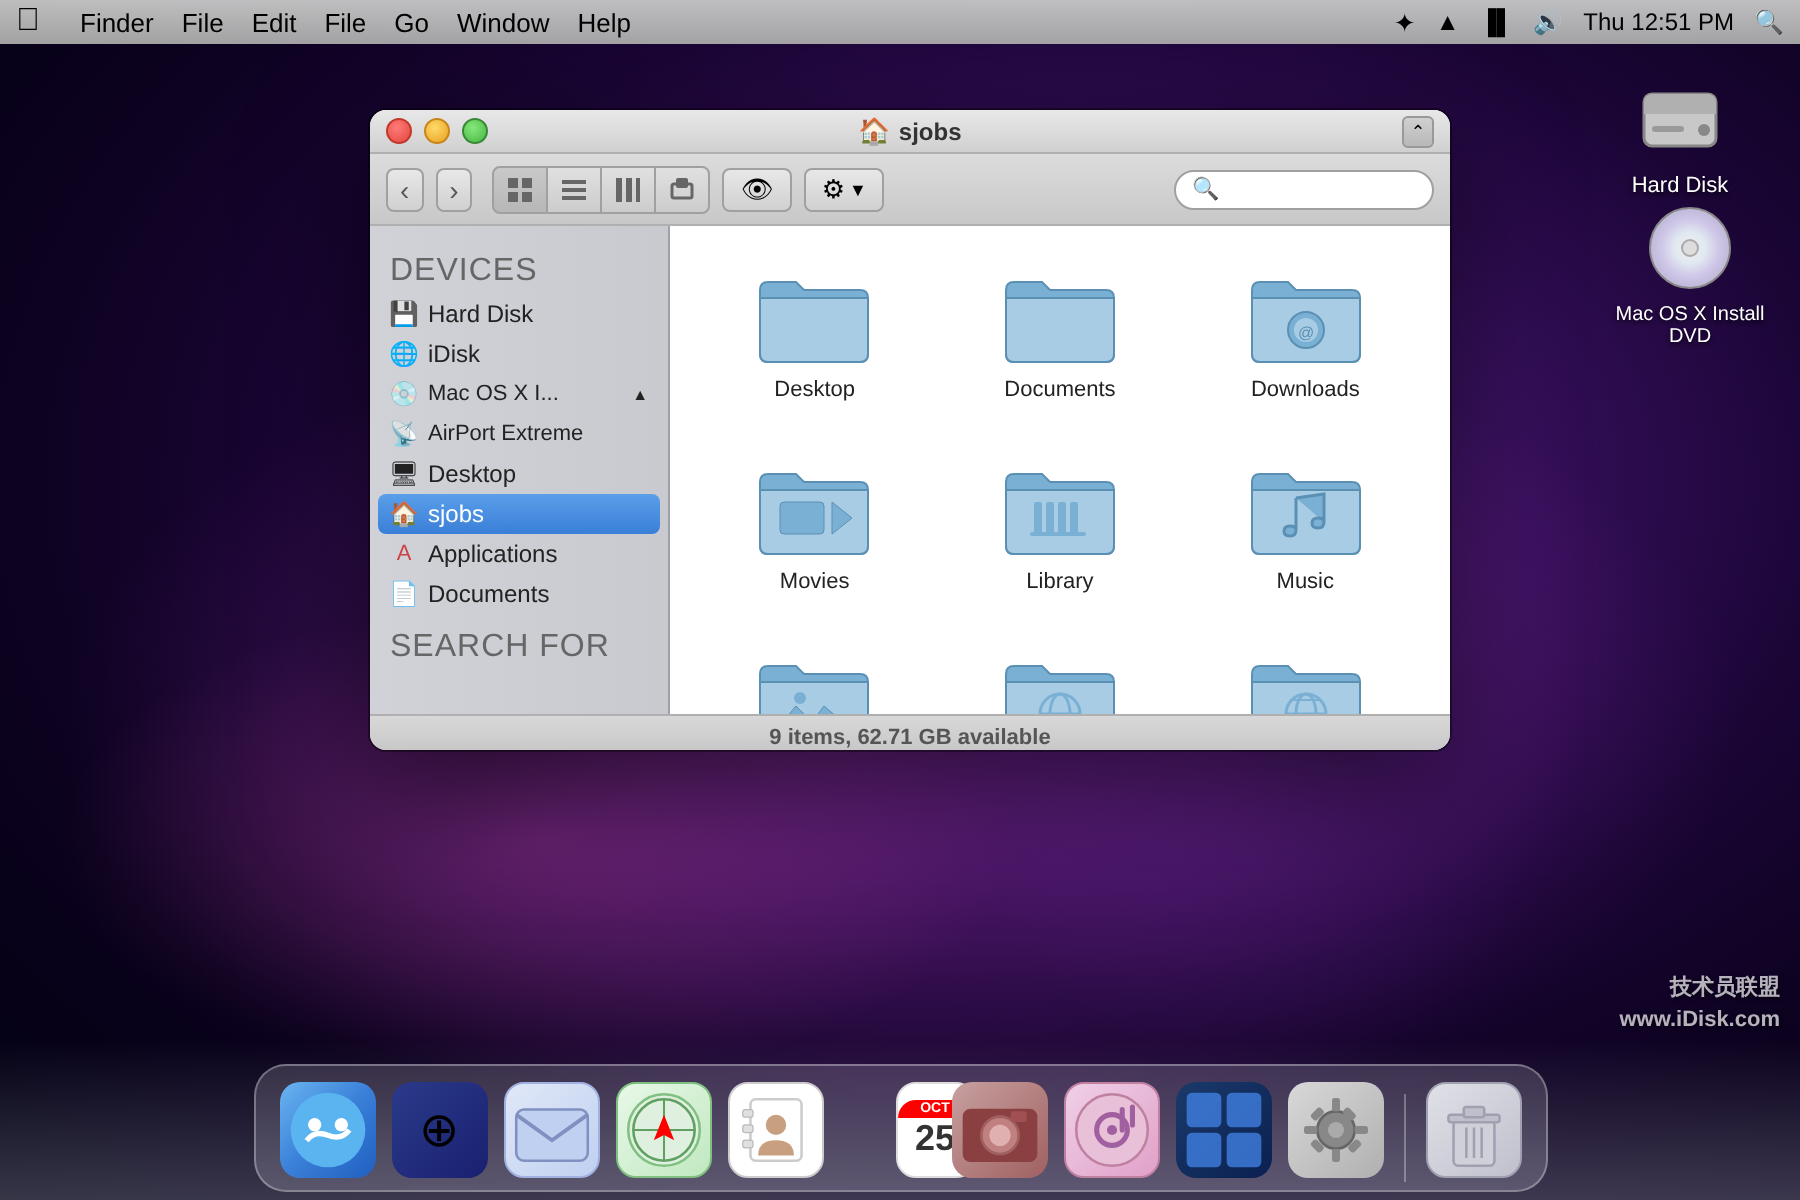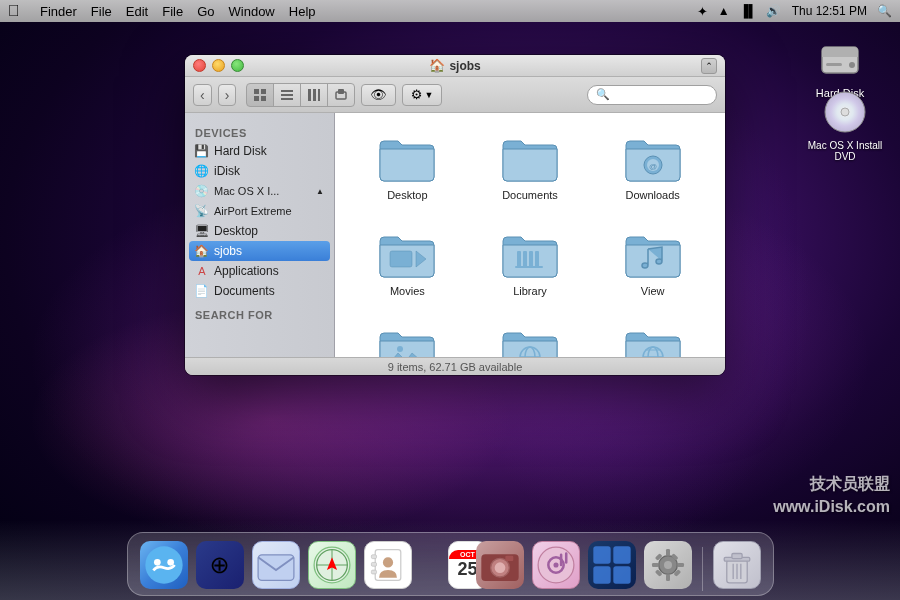--- a/index.html
+++ b/index.html
@@ -93,21 +93,21 @@
 
     
     .hard-disk-icon {
       right: 20px;
       top: 35px;
     }
 
     
     .dvd-icon {
       right: 15px;
-      top: 88px;
+      top: 100px;
     }
 
     
     .dock {
       position: absolute;
       bottom: 0;
       left: 0;
       right: 0;
       height: 80px;
       display: flex;
@@ -311,22 +311,22 @@
     .sidebar {
       width: 150px;
       background: linear-gradient(to right, #d0d2d8 0%, #c8cad0 100%);
       border-right: 1px solid #a0a0a8;
       overflow-y: auto;
       flex-shrink: 0;
       padding: 6px 0;
     }
 
     .sidebar-section-header {
-      font-size: 11px;
-      font-weight: 700;
+      font-size: 16px;
+      font-weight: 400;
       color: #666;
       padding: 8px 10px 2px;
       text-transform: uppercase;
       letter-spacing: 0.5px;
     }
 
     .sidebar-item {
       display: flex;
       align-items: center;
       padding: 2px 10px;
@@ -391,25 +391,26 @@
       color: #222;
       text-align: center;
     }
 
     
     .status-bar {
       height: 18px;
       background: linear-gradient(to bottom, #d8d8d8 0%, #c8c8c8 100%);
       border-top: 1px solid #b0b0b0;
       display: flex;
-      align-items: center;
+      align-items: flex-end;
       justify-content: center;
       font-size: 11px;
       color: #555;
       flex-shrink: 0;
+      font-weight: bold;
     }
 
     
     .folder-svg {
       width: 58px;
       height: 48px;
     }
 
     
     .watermark {
@@ -658,21 +659,21 @@
           </div>
 
           <div class="folder-item">
             <div class="folder-icon">
               <svg class="folder-svg" viewBox="0 0 58 48">
                 <path d="M2 10 Q2 6 6 6 L20 6 L24 10 L52 10 Q56 10 56 14 L56 42 Q56 46 52 46 L6 46 Q2 46 2 42 Z" fill="#7ab0d4" stroke="#5a90b4" stroke-width="1"></path>
                 <path d="M2 14 L56 14 L56 42 Q56 46 52 46 L6 46 Q2 46 2 42 Z" fill="#a8cce4" stroke="#5a90b4" stroke-width="1"></path>
                 <path d="M24 18 L24 34 M24 18 L38 16 L38 30 M24 34 Q24 37 21 37 Q18 37 18 34.5 Q18 32 21 32 Q24 32 24 34 M38 30 Q38 33 35 33 Q32 33 32 30.5 Q32 28 35 28 Q38 28 38 30" fill="#7ab0d4" stroke="#5a90b4" stroke-width="1.5"></path>
               </svg>
             </div>
-            <span class="folder-name">View</span>
+            <span class="folder-name">Music</span>
           </div>
 
           <div class="folder-item">
             <div class="folder-icon">
               <svg class="folder-svg" viewBox="0 0 58 48">
                 <path d="M2 10 Q2 6 6 6 L20 6 L24 10 L52 10 Q56 10 56 14 L56 42 Q56 46 52 46 L6 46 Q2 46 2 42 Z" fill="#7ab0d4" stroke="#5a90b4" stroke-width="1"></path>
                 <path d="M2 14 L56 14 L56 42 Q56 46 52 46 L6 46 Q2 46 2 42 Z" fill="#a8cce4" stroke="#5a90b4" stroke-width="1"></path>
                 <circle cx="22" cy="22" r="3" fill="#7ab0d4"></circle>
                 <path d="M10 38 L20 26 L28 34 L34 26 L48 38 Z" fill="#7ab0d4" stroke="#5a90b4" stroke-width="0.5"></path>
               </svg>
@@ -842,18 +843,18 @@
             <line x1="15" y1="17" x2="15" y2="29" stroke="#a0a0b0" stroke-width="1"></line>
             <line x1="18" y1="17" x2="18" y2="29" stroke="#a0a0b0" stroke-width="1"></line>
             <line x1="21" y1="17" x2="21" y2="29" stroke="#a0a0b0" stroke-width="1"></line>
           </svg>
         </div>
       </div>
 
     </div>
   </div>
 
-  <div class="watermark" style="text-align:right;font-size:16px;line-height:1.4;">
+  <div class="watermark" style="text-align:right;font-size:11px;line-height:1.4;">
     <div>技术员联盟</div>
     <div>www.iDisk.com</div>
   </div>
 
 </div>
 
 </body></html>

